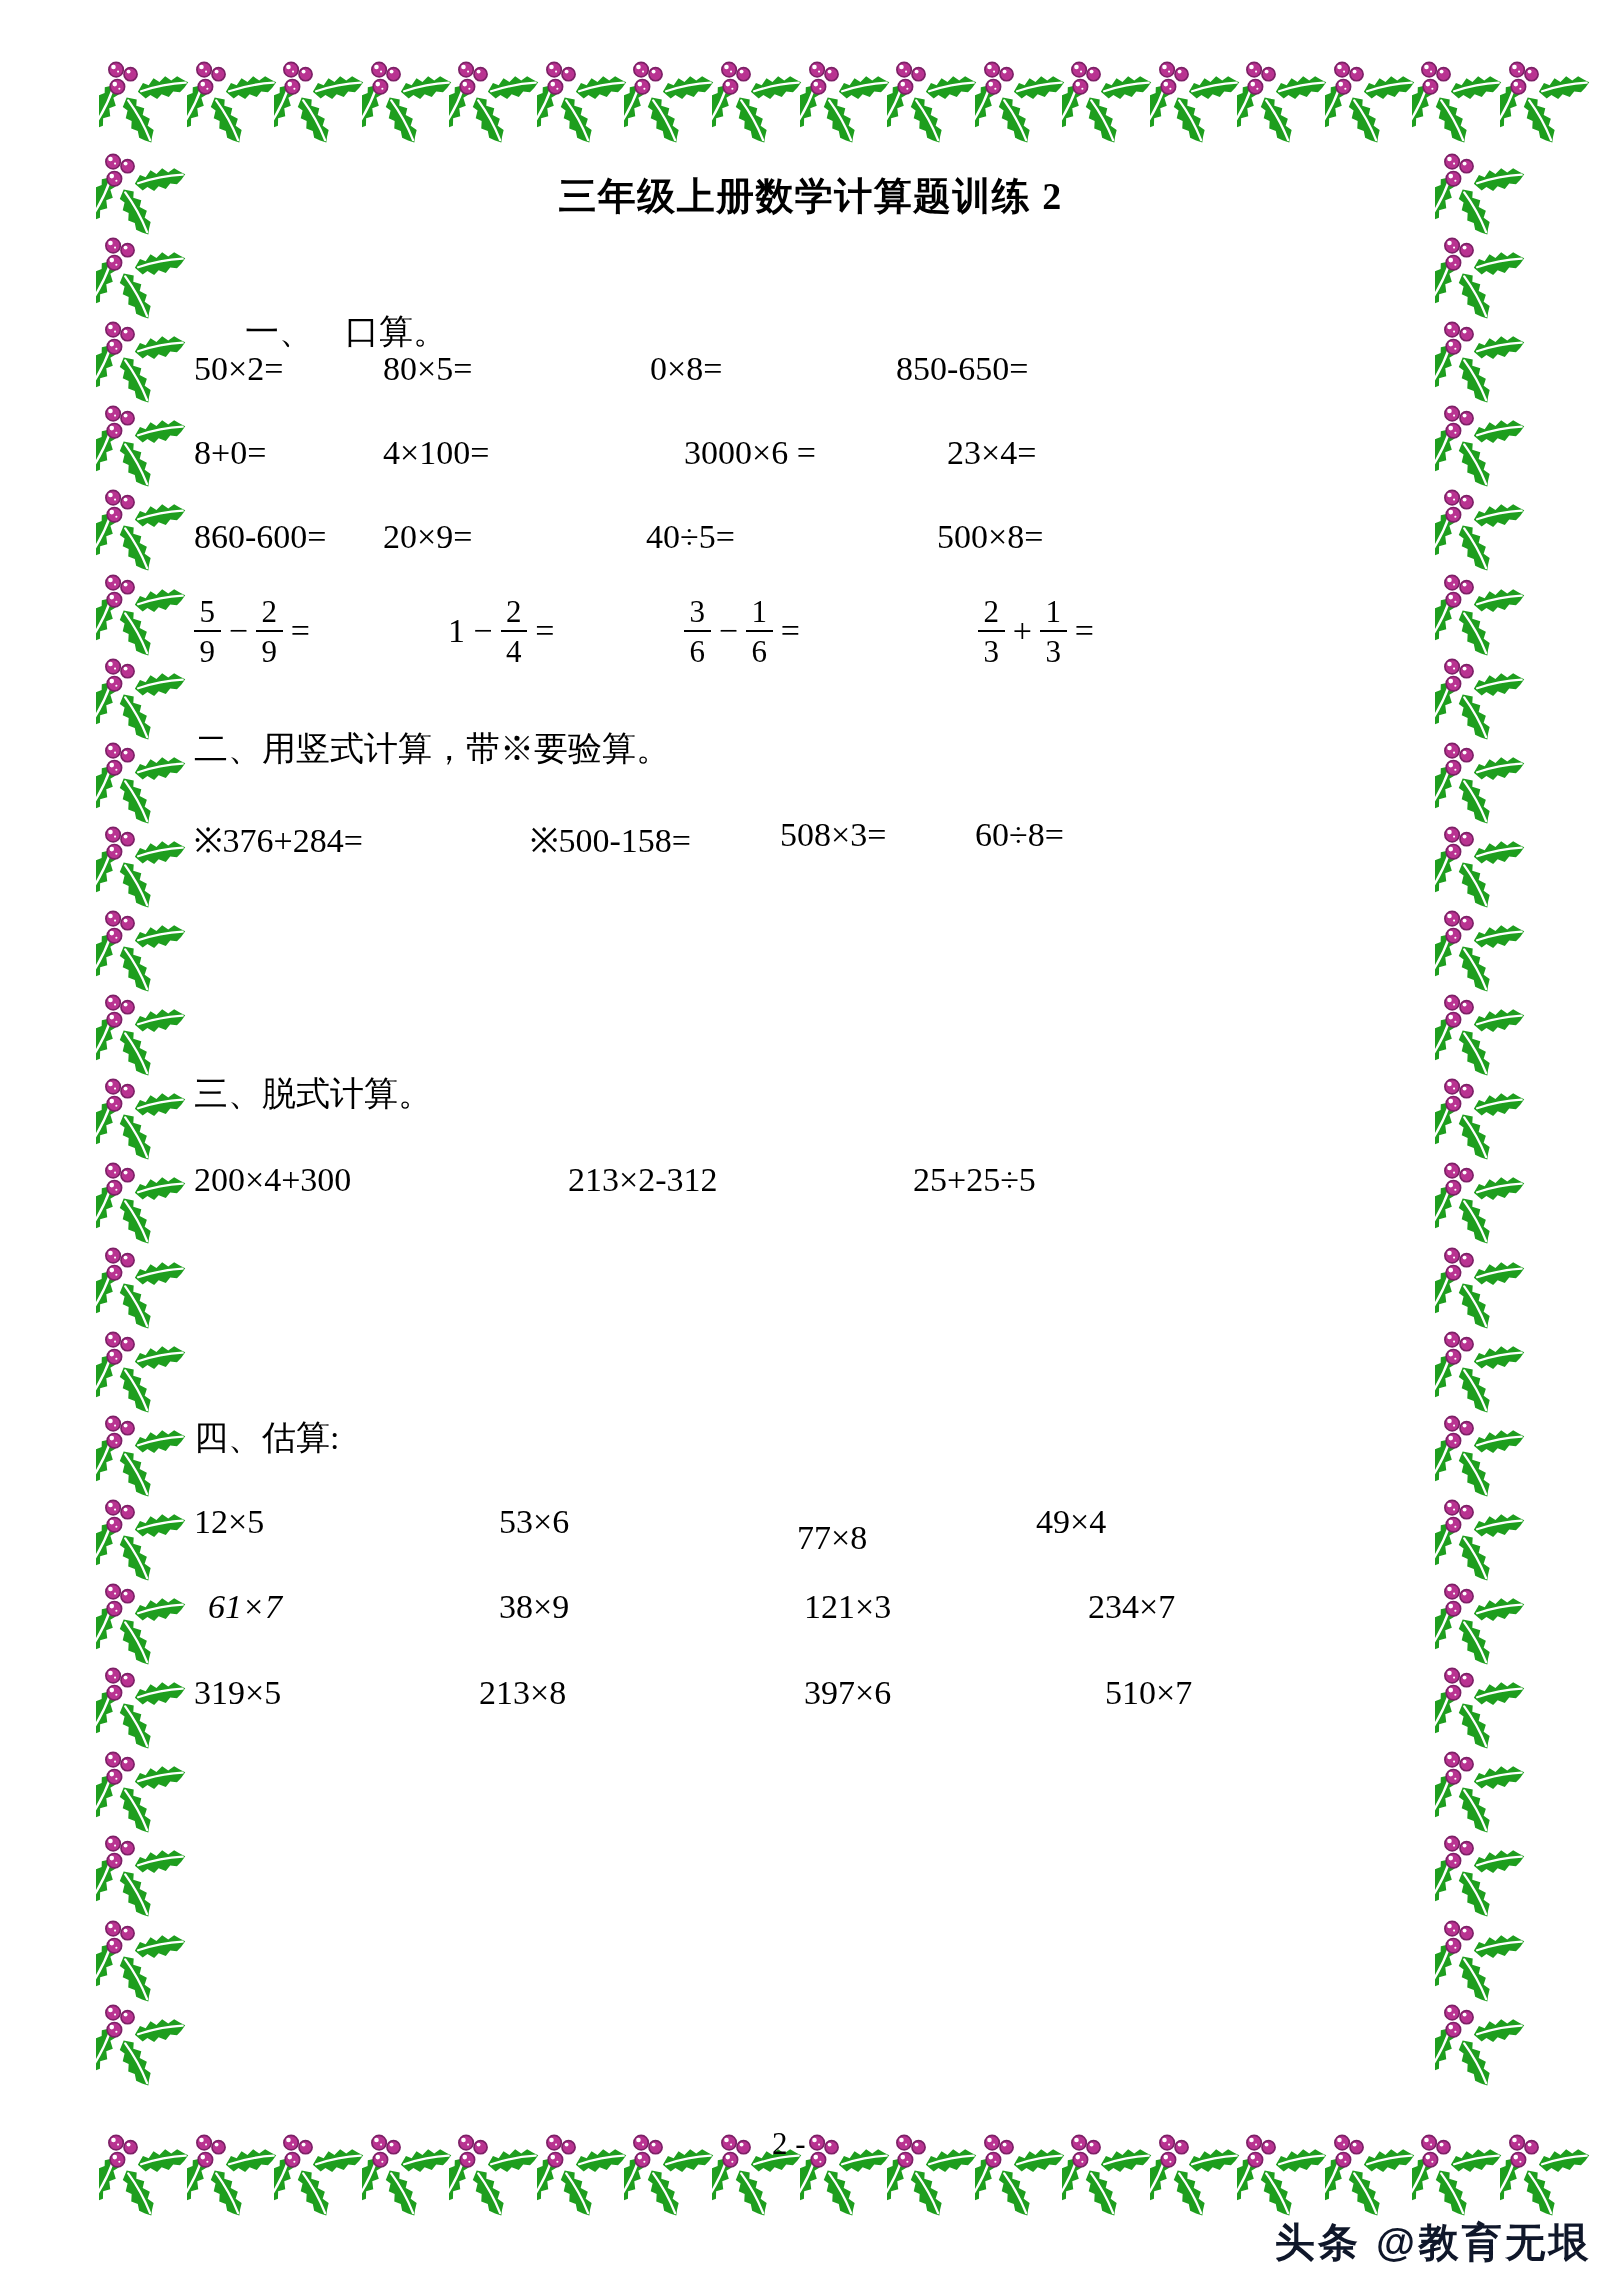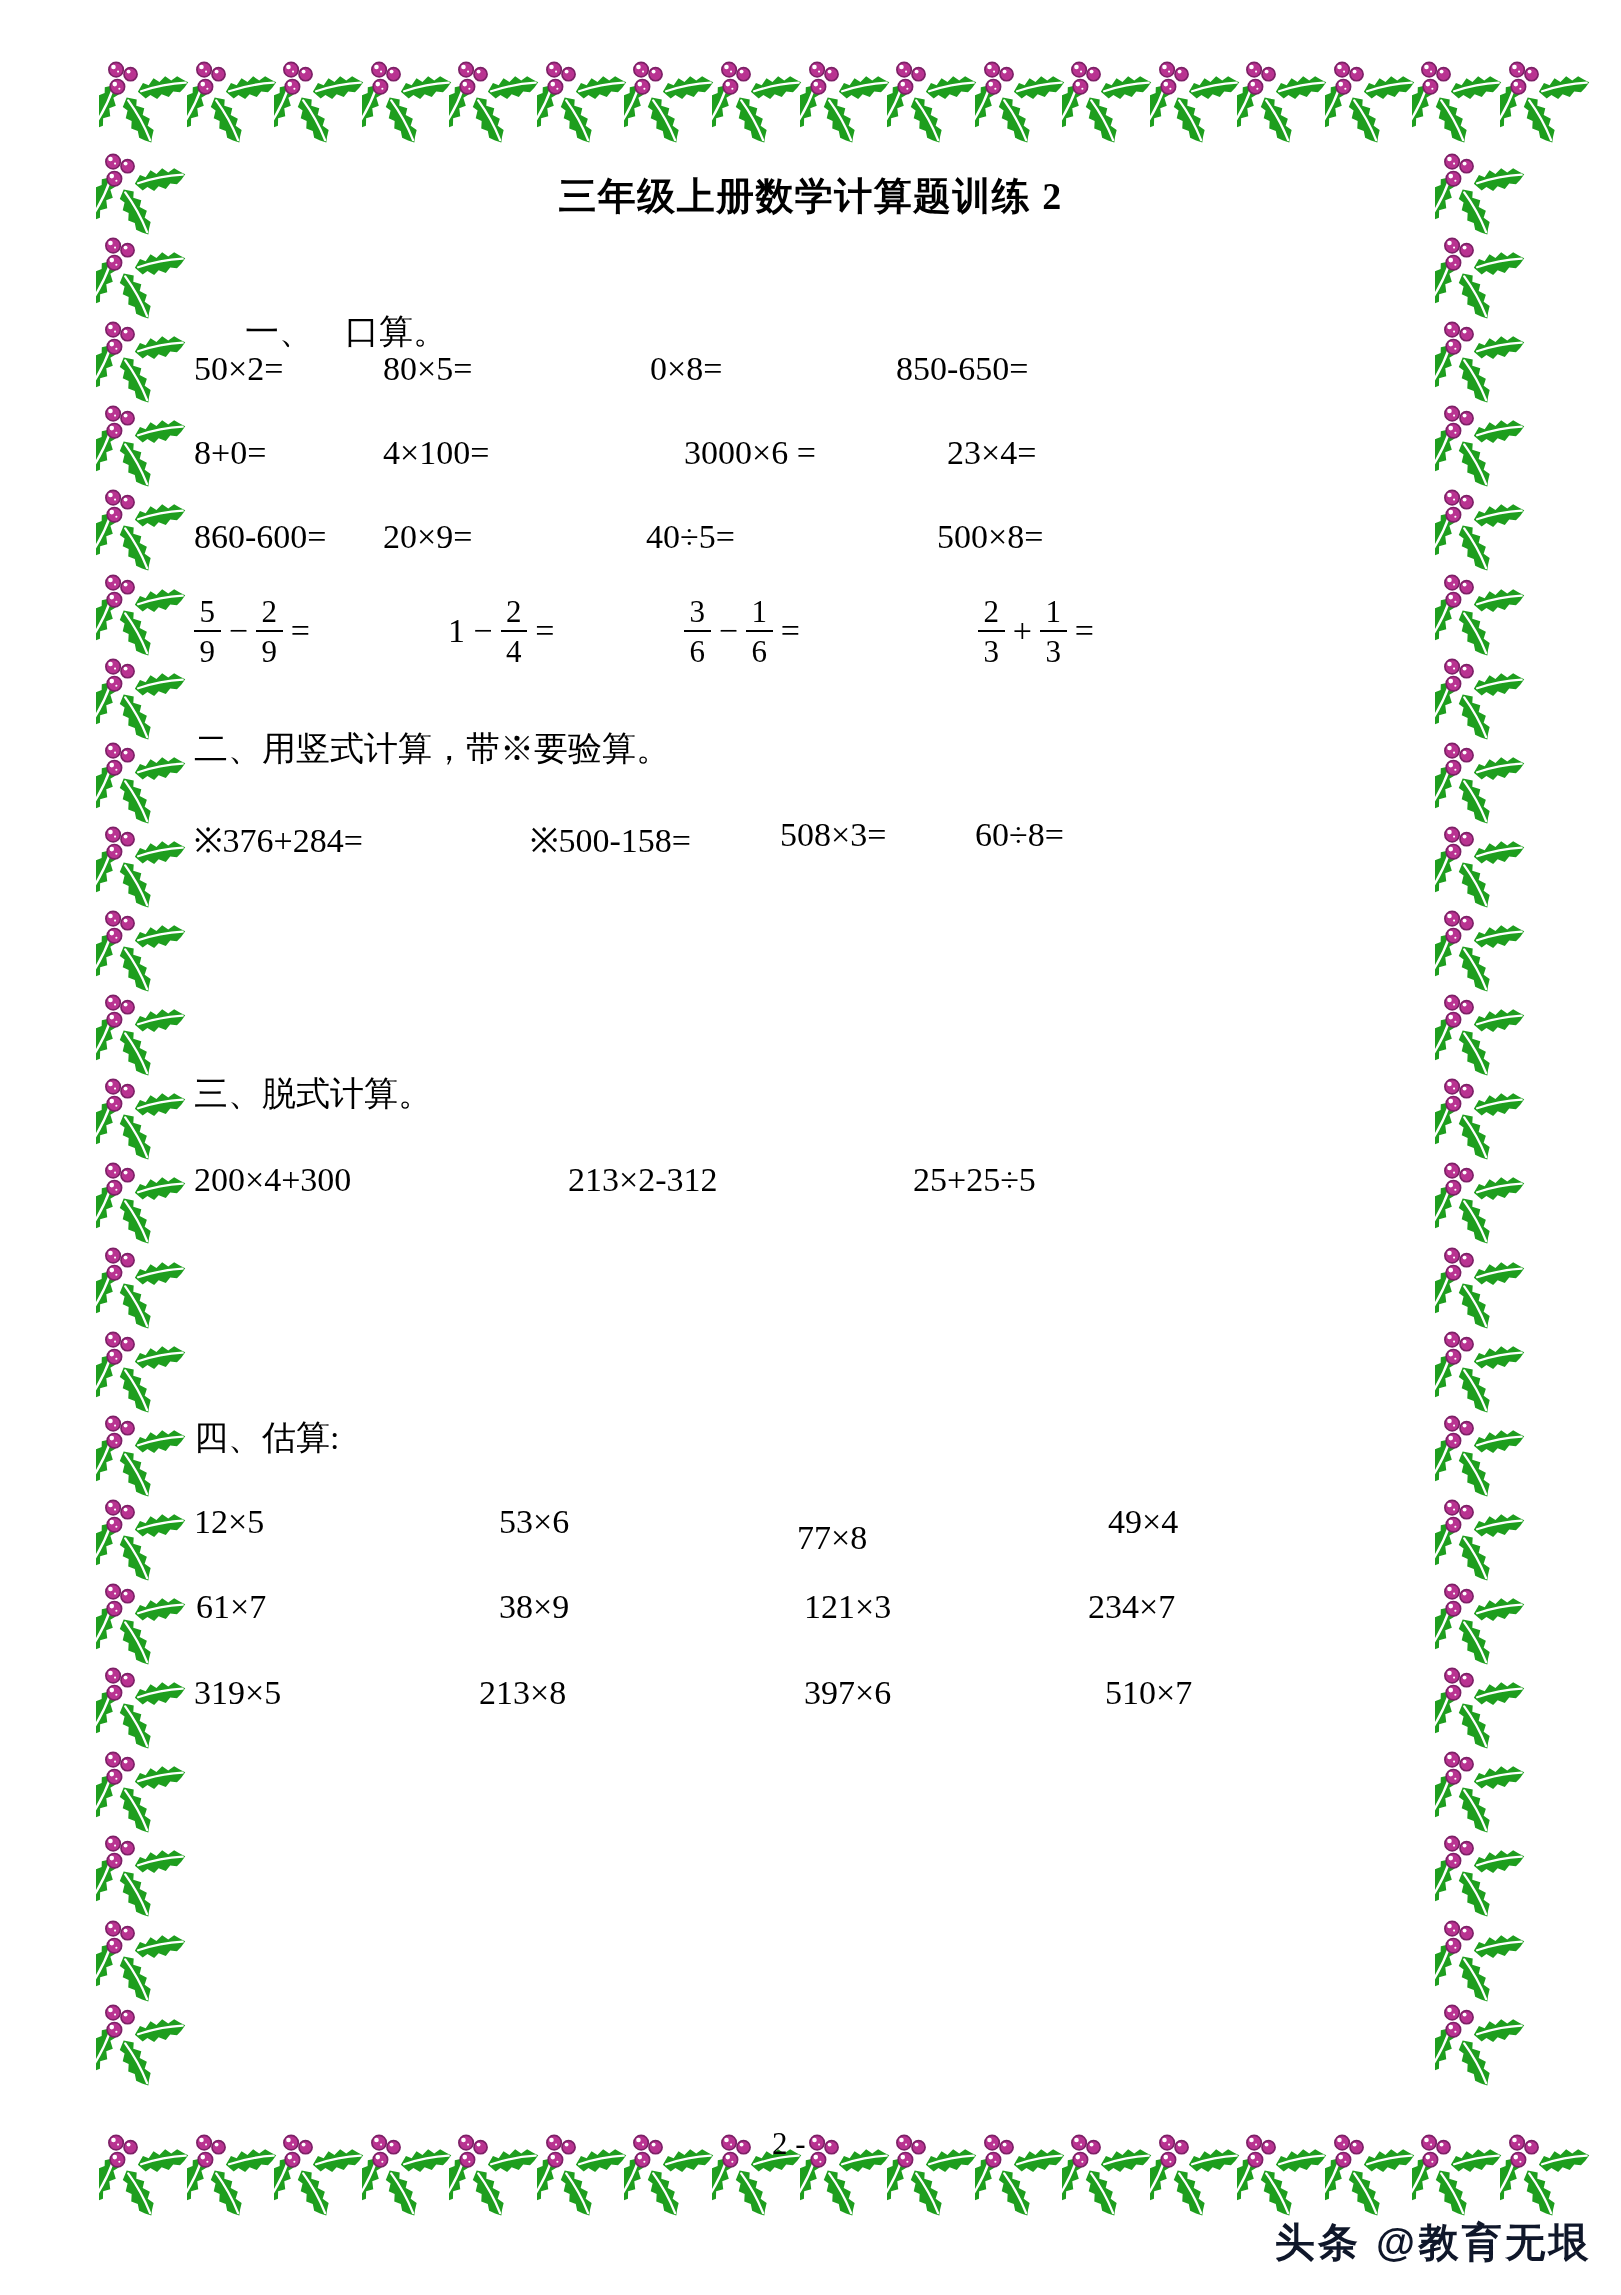--- a/index.html
+++ b/index.html
@@ -343,22 +343,22 @@
       <span class="problem" style="left: 194px; top: 816px;">※376+284=</span>
       <span class="problem" style="left: 530px; top: 816px;">※500-158=</span>
       <span class="problem" style="left: 780px; top: 816px;">508×3=</span>
       <span class="problem" style="left: 975px; top: 816px;">60÷8=</span>
       <span class="problem" style="left: 194px; top: 1161px;">200×4+300</span>
       <span class="problem" style="left: 568px; top: 1161px;">213×2-312</span>
       <span class="problem" style="left: 913px; top: 1161px;">25+25÷5</span>
       <span class="problem" style="left: 194px; top: 1503px;">12×5</span>
       <span class="problem" style="left: 499px; top: 1503px;">53×6</span>
       <span class="problem" style="left: 797px; top: 1503px; margin-top: 16px;">77×8</span>
-      <span class="problem" style="left: 1108px; top: 1503px;">49×4</span>
-      <span class="problem" style="left: 196px; top: 1588px;">61×7</span>
+      <span class="problem" style="left: 1036px; top: 1503px;">49×4</span>
+      <span class="problem" style="left: 208px; top: 1588px; font-style: italic;">61×7</span>
       <span class="problem" style="left: 499px; top: 1588px;">38×9</span>
       <span class="problem" style="left: 804px; top: 1588px;">121×3</span>
       <span class="problem" style="left: 1088px; top: 1588px;">234×7</span>
       <span class="problem" style="left: 194px; top: 1674px;">319×5</span>
       <span class="problem" style="left: 479px; top: 1674px;">213×8</span>
       <span class="problem" style="left: 804px; top: 1674px;">397×6</span>
       <span class="problem" style="left: 1105px; top: 1674px;">510×7</span>
       <span class="fracexpr" style="left: 194px; top: 596px;">
         <span class="frac">
           <span class="num">5</span>

